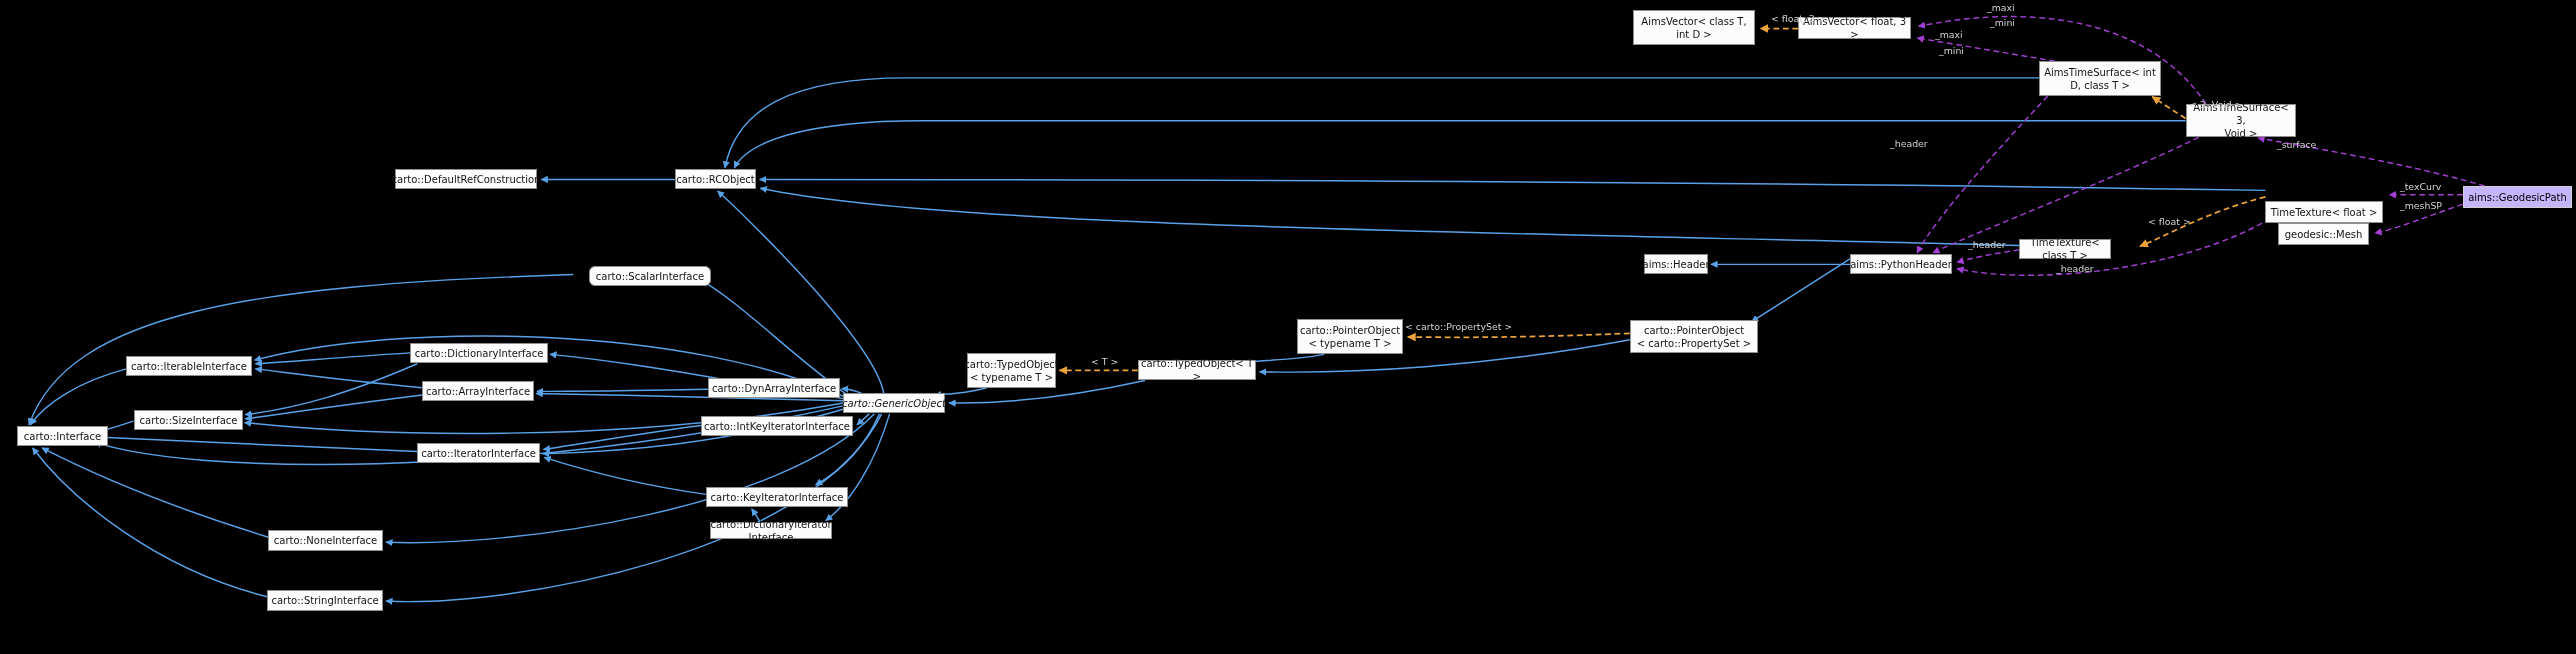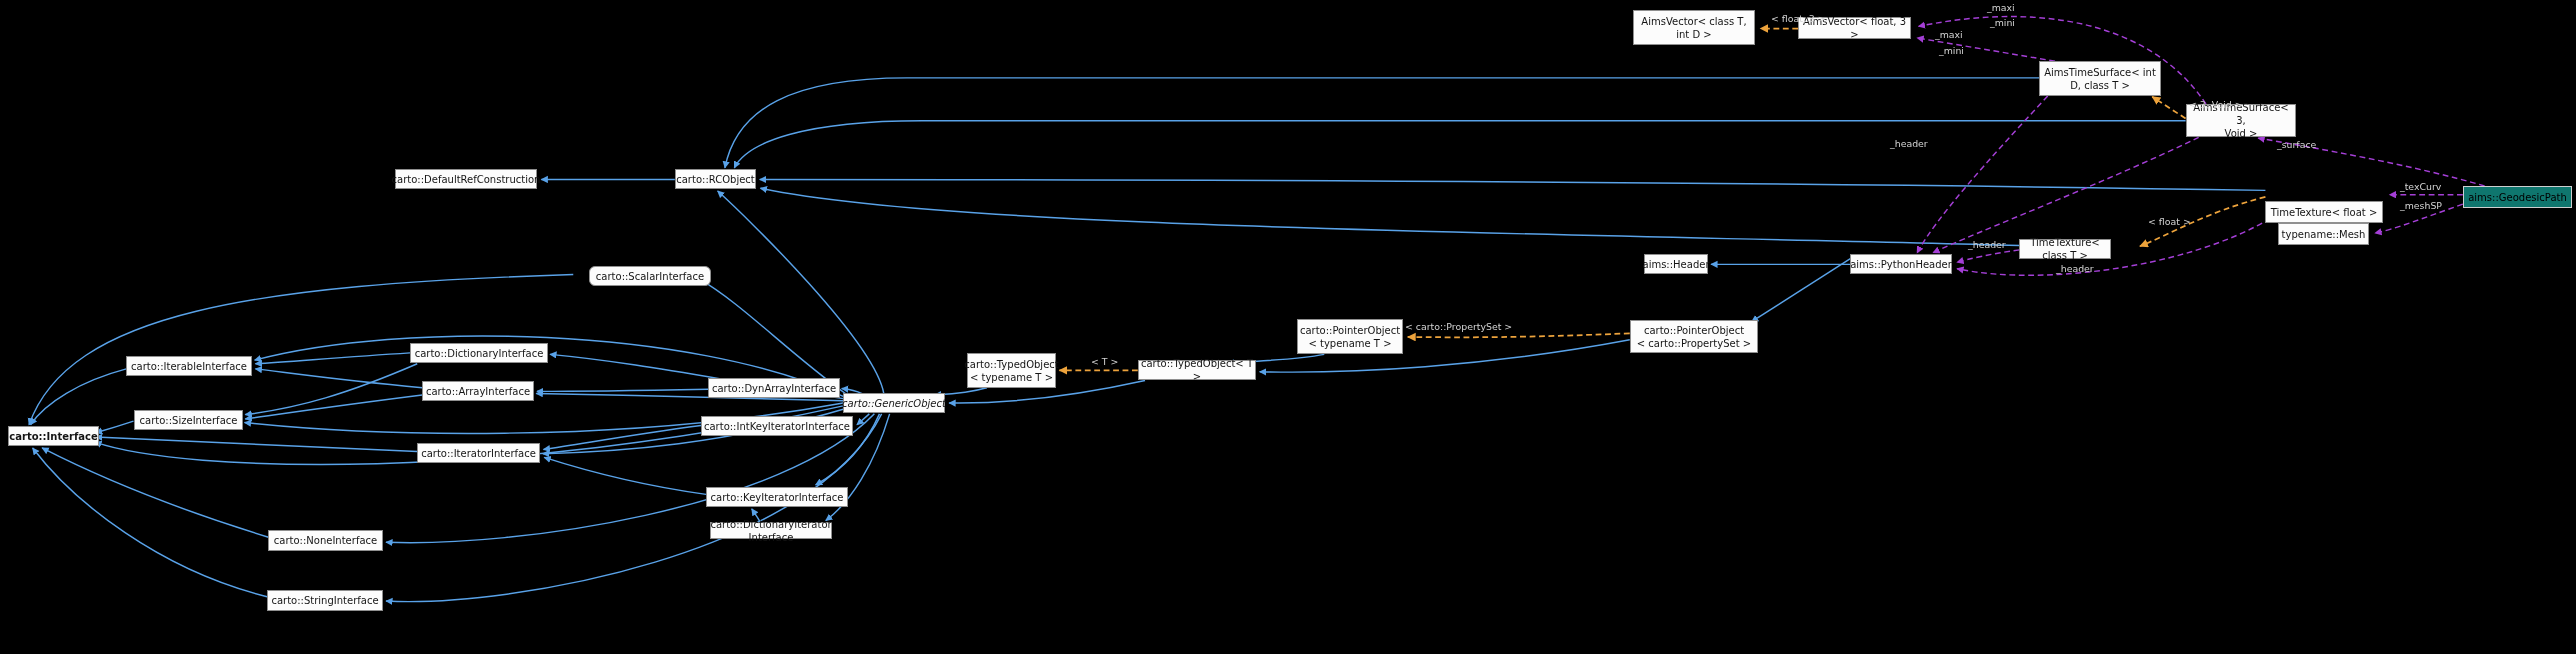--- a/index.html
+++ b/index.html
@@ -7,21 +7,21 @@
          font-family:"DejaVu Sans","Liberation Sans",sans-serif;}
   .stage svg{position:absolute;left:0;top:0;}
   .edge{fill:none;stroke-width:2;}
   .edge-inherit{stroke:#59a2e8;}
   .edge-usage{stroke:#a43fd6;stroke-dasharray:8 5;}
   .edge-template{stroke:#eda33c;stroke-dasharray:8 5;stroke-width:2.4;}
   .node{position:absolute;display:flex;align-items:center;justify-content:center;
         background:#fcfcfc;border:1.1px solid #8f8f8f;color:#141414;
         font-size:10px;line-height:1.3;text-align:center;white-space:pre-line;
         box-sizing:border-box;cursor:pointer;}
-  .node.highlight{background:#0f766e;border-color:#cfcfcf;color:#000;}
+  .node.highlight{background:#c4b5fd;border-color:#cfcfcf;color:#000;}
   .edge-label{position:absolute;color:#d4d4d4;font-size:9.4px;white-space:nowrap;}
 </style>
 </head>
 <body>
 
 <div class="stage">
   <svg width="2576" height="655" viewBox="0 0 3550 902">
     <defs>
       <marker id="arrB" markerWidth="12" markerHeight="12" refX="9" refY="5" orient="auto" markerUnits="userSpaceOnUse">
         <path d="M0,0 L10,5 L0,10 z" fill="#59a2e8"></path>
@@ -94,35 +94,35 @@
   <div id="nodes-layer">
       <div class="node" style="left: 1633px; top: 10.2px; width: 122px; height: 35px;">AimsVector&lt; class T,
 int D &gt;</div>
       <div class="node" style="left: 1798px; top: 17.4px; width: 113px; height: 22px;">AimsVector&lt; float, 3 &gt;</div>
       <div class="node" style="left: 2039px; top: 61px; width: 122px; height: 35px;">AimsTimeSurface&lt; int
 D, class T &gt;</div>
       <div class="node" style="left: 2186px; top: 104px; width: 110px; height: 33px; text-align: center;">AimsTimeSurface&lt; 3,
 Void &gt;</div>
       <div class="node highlight" style="left: 2463px; top: 186px; width: 109px; height: 22px;">aims::GeodesicPath</div>
       <div class="node" style="left: 2265px; top: 201px; width: 118px; height: 22px;">TimeTexture&lt; float &gt;</div>
-      <div class="node" style="left: 2278px; top: 223px; width: 91px; height: 22px;">typename::Mesh</div>
+      <div class="node" style="left: 2278px; top: 223px; width: 91px; height: 22px;">geodesic::Mesh</div>
       <div class="node" style="left: 2019px; top: 239px; width: 92px; height: 20.3px;">TimeTexture&lt; class T &gt;</div>
       <div class="node" style="left: 1850px; top: 254px; width: 102px; height: 20.3px;">aims::PythonHeader</div>
       <div class="node" style="left: 1644px; top: 254px; width: 64px; height: 20.3px;">aims::Header</div>
       <div class="node" style="left: 675px; top: 169px; width: 81px; height: 20.3px;">carto::RCObject</div>
       <div class="node" style="left: 395px; top: 169px; width: 142px; height: 20.3px;">carto::DefaultRefConstruction</div>
       <div class="node" style="left: 843px; top: 393px; width: 102px; height: 20.3px; font-style: italic;">carto::GenericObject</div>
       <div class="node" style="left: 967px; top: 353px; width: 89px; height: 35px;">carto::TypedObject
 &lt; typename T &gt;</div>
       <div class="node" style="left: 1138px; top: 360px; width: 118px; height: 20.3px;">carto::TypedObject&lt; T &gt;</div>
       <div class="node" style="left: 1297px; top: 319px; width: 106px; height: 35px;">carto::PointerObject
 &lt; typename T &gt;</div>
       <div class="node" style="left: 1630px; top: 320px; width: 128px; height: 33px;">carto::PointerObject
 &lt; carto::PropertySet &gt;</div>
-      <div class="node" style="left: 8px; top: 426px; width: 91px; height: 20.3px; font-weight: bold;">carto::Interface</div>
+      <div class="node" style="left: 17px; top: 426px; width: 91px; height: 20.3px;">carto::Interface</div>
       <div class="node" style="left: 589px; top: 266px; width: 122px; height: 20.3px; border-radius: 6px;">carto::ScalarInterface</div>
       <div class="node" style="left: 126px; top: 356px; width: 126px; height: 20.3px;">carto::IterableInterface</div>
       <div class="node" style="left: 410px; top: 343px; width: 138px; height: 20.3px;">carto::DictionaryInterface</div>
       <div class="node" style="left: 422px; top: 381px; width: 112px; height: 20.3px;">carto::ArrayInterface</div>
       <div class="node" style="left: 134px; top: 410px; width: 109px; height: 20.3px;">carto::SizeInterface</div>
       <div class="node" style="left: 417px; top: 443px; width: 123px; height: 20.3px;">carto::IteratorInterface</div>
       <div class="node" style="left: 708px; top: 378px; width: 132px; height: 20.3px;">carto::DynArrayInterface</div>
       <div class="node" style="left: 701px; top: 416px; width: 152px; height: 20.3px;">carto::IntKeyIteratorInterface</div>
       <div class="node" style="left: 706px; top: 487px; width: 142px; height: 20.3px;">carto::KeyIteratorInterface</div>
       <div class="node" style="left: 710px; top: 522px; width: 122px; height: 17px;">carto::DictionaryIterator

